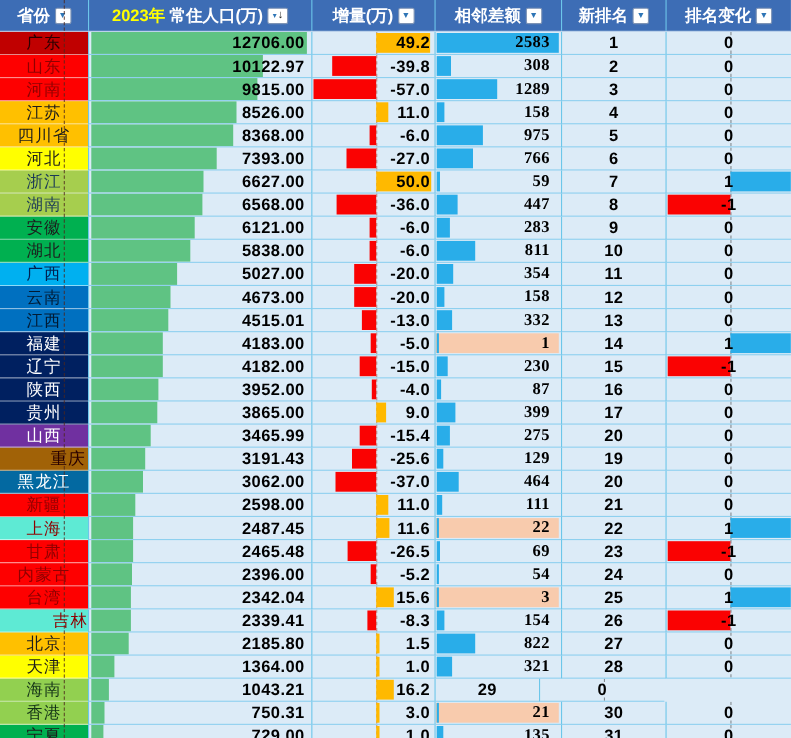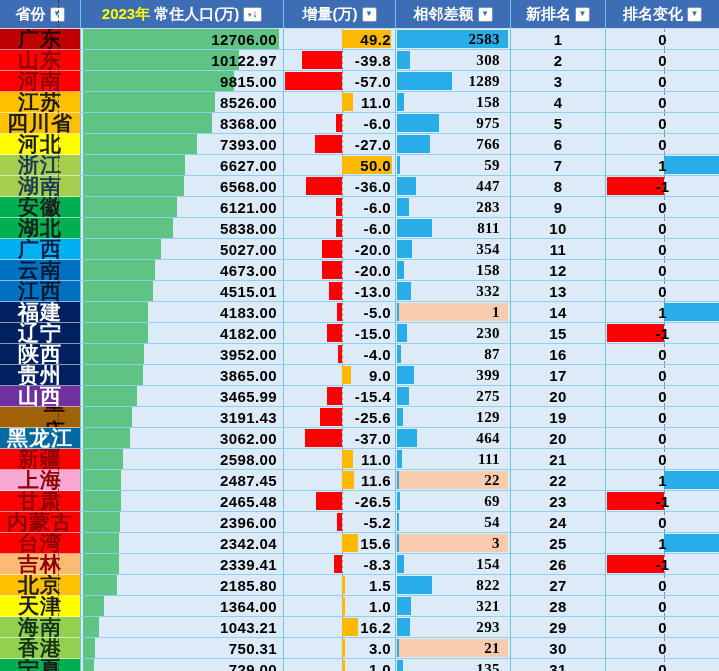--- a/index.html
+++ b/index.html
@@ -27,21 +27,21 @@
   .c-rank{width:95px;}
   .c-chg {width:114px;}
 
   
   .rows{position:absolute;top:29px;left:0;width:719px;}
   .row{display:flex;height:21px;}
   .cell{position:relative;box-sizing:border-box;height:21px;
     border-bottom:1px solid #8ed0ef;display:flex;align-items:center;overflow:hidden;}
   .c-pop,.c-inc,.c-diff,.c-rank,.c-chg{border-left:1px solid #6cc6ea;}
   .cell.c-prov{justify-content:center;border-bottom:1px solid rgba(255,255,255,0.55);}
-  .pname{font-size:21px;font-weight:700;letter-spacing:1px;z-index:3;}
+  .pname{font-size:15px;font-weight:400;letter-spacing:1px;z-index:3;}
   .num{position:relative;z-index:3;font-size:15px;font-weight:700;color:#000;
     letter-spacing:0.4px;width:100%;text-align:right;}
   .num.center{text-align:center;}
   .c-pop .num{padding-right:6px;}
   .c-inc .num{padding-right:4px;}
   .c-diff .num{padding-right:10px;}
 
   
   .bar{position:absolute;z-index:2;font-style:normal;}
   .popbar{left:2px;top:0;height:20px;background:#5fc383;}
@@ -616,21 +616,21 @@
       </div>
       <div class="cell c-rank">
         <span class="num center">21</span>
       </div>
       <div class="cell c-chg">
 
         <span class="num center">0</span>
       </div>
     </div>
       <div class="row">
-      <div class="cell c-prov" style="background: #f9a8d4;">
+      <div class="cell c-prov" style="background: #5eead4;">
         <span class="pname" style="color: rgb(143, 0, 0);">上海</span>
       </div>
       <div class="cell c-pop">
         <i class="bar popbar" style="width: 38.4px;"></i>
         <span class="num">2487.45</span>
       </div>
       <div class="cell c-inc">
         <i class="bar incbar pos" style="left: 58px; width: 11.6px;"></i>
         <span class="num">11.6</span>
       </div>
@@ -716,21 +716,21 @@
       </div>
       <div class="cell c-rank">
         <span class="num center">25</span>
       </div>
       <div class="cell c-chg">
         <i class="bar chgbar pos"></i>
         <span class="num center">1</span>
       </div>
     </div>
       <div class="row">
-      <div class="cell c-prov" style="background: #fdba74;">
+      <div class="cell c-prov" style="background: #5eead4; justify-content: flex-end;">
         <span class="pname" style="color: rgb(143, 0, 0);">吉林</span>
       </div>
       <div class="cell c-pop">
         <i class="bar popbar" style="width: 36.1px;"></i>
         <span class="num">2339.41</span>
       </div>
       <div class="cell c-inc">
         <i class="bar incbar neg" style="left: 49.7px; width: 8.3px;"></i>
         <span class="num">-8.3</span>
       </div>
@@ -801,25 +801,20 @@
       <div class="cell c-prov" style="background: rgb(146, 208, 80);">
         <span class="pname" style="color: rgb(20, 51, 23);">海南</span>
       </div>
       <div class="cell c-pop">
         <i class="bar popbar" style="width: 16.1px;"></i>
         <span class="num">1043.21</span>
       </div>
       <div class="cell c-inc">
         <i class="bar incbar pos" style="left: 58px; width: 16.2px;"></i>
         <span class="num">16.2</span>
-      </div>
-      <div class="cell c-diff">
-
-        <i class="bar diffbar" style="width: 12.6px;"></i>
-        <span class="num">293</span>
       </div>
       <div class="cell c-rank">
         <span class="num center">29</span>
       </div>
       <div class="cell c-chg">
 
         <span class="num center">0</span>
       </div>
     </div>
       <div class="row">

